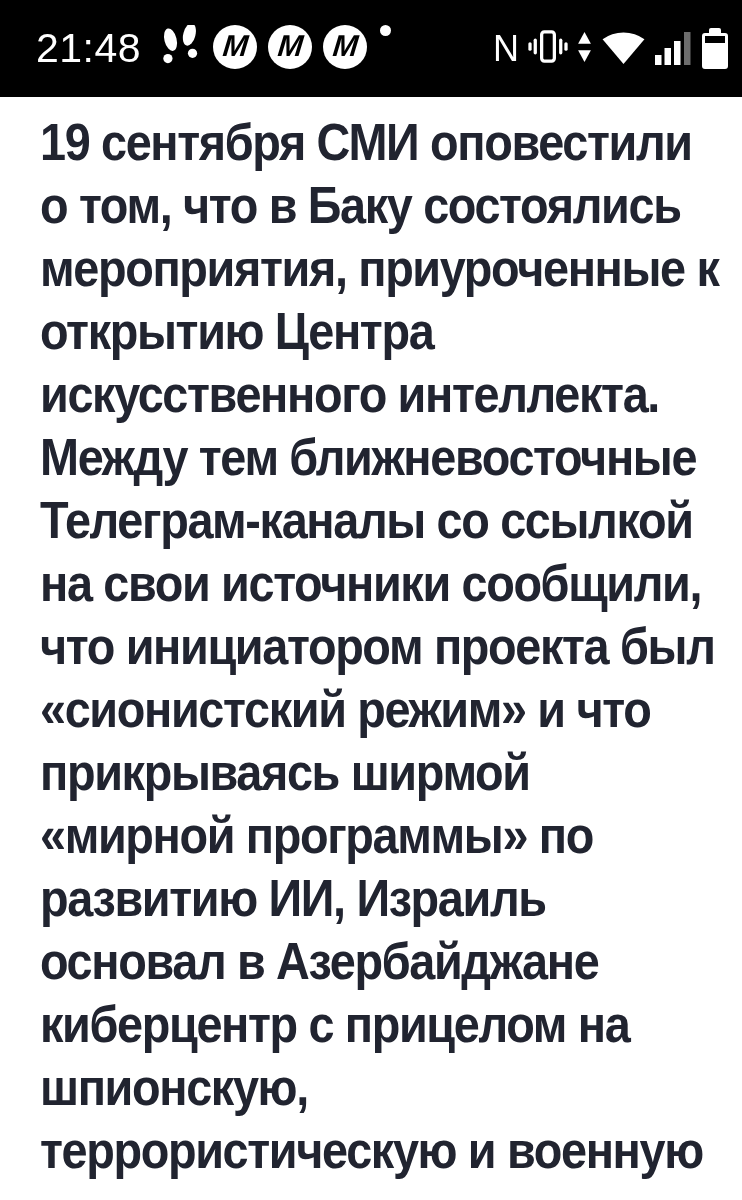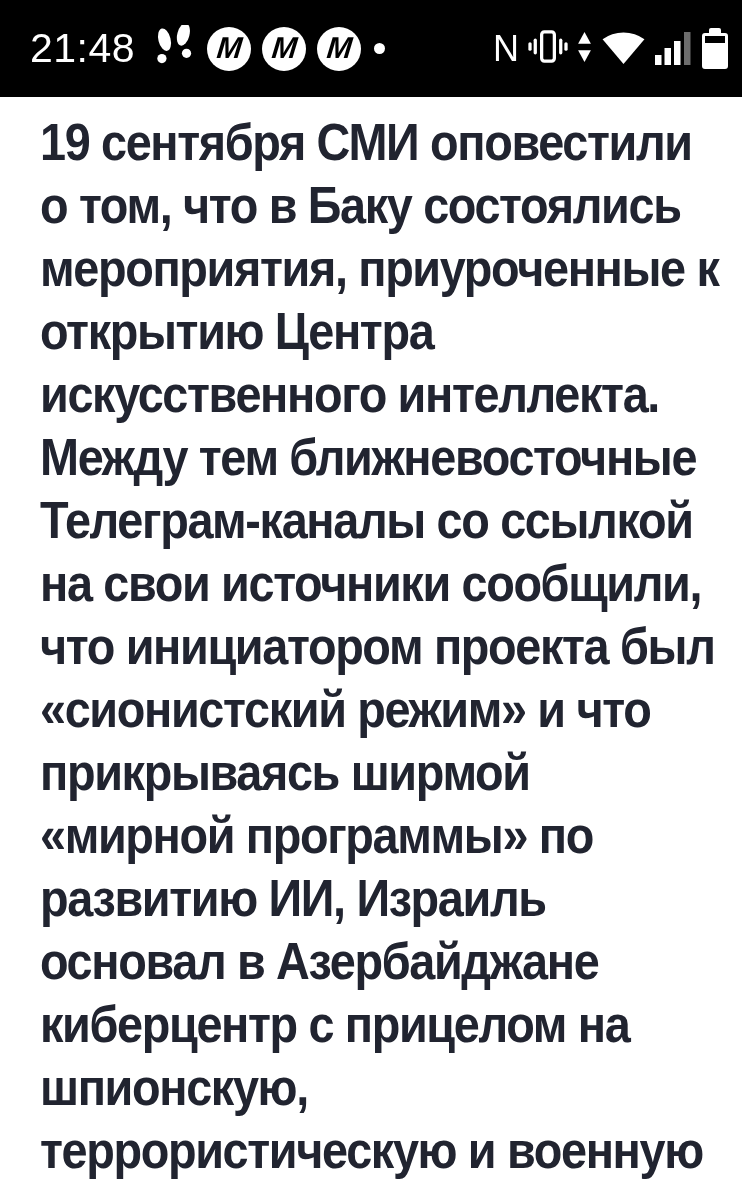--- a/index.html
+++ b/index.html
@@ -18,22 +18,22 @@
     height: 97px;
     background: #000000;
     display: flex;
     align-items: center;
     justify-content: space-between;
     box-sizing: border-box;
     padding: 0 14px 0 30px;
   }
   .sb-left {
     display: flex;
-    align-items: center;
     gap: 11px;
+    margin-left: 6px;
   }
   .sb-right {
     display: flex;
     align-items: center;
     gap: 9px;
   }
   .sb-time {
     color: #ffffff;
     font-size: 41px;
     font-weight: 400;

